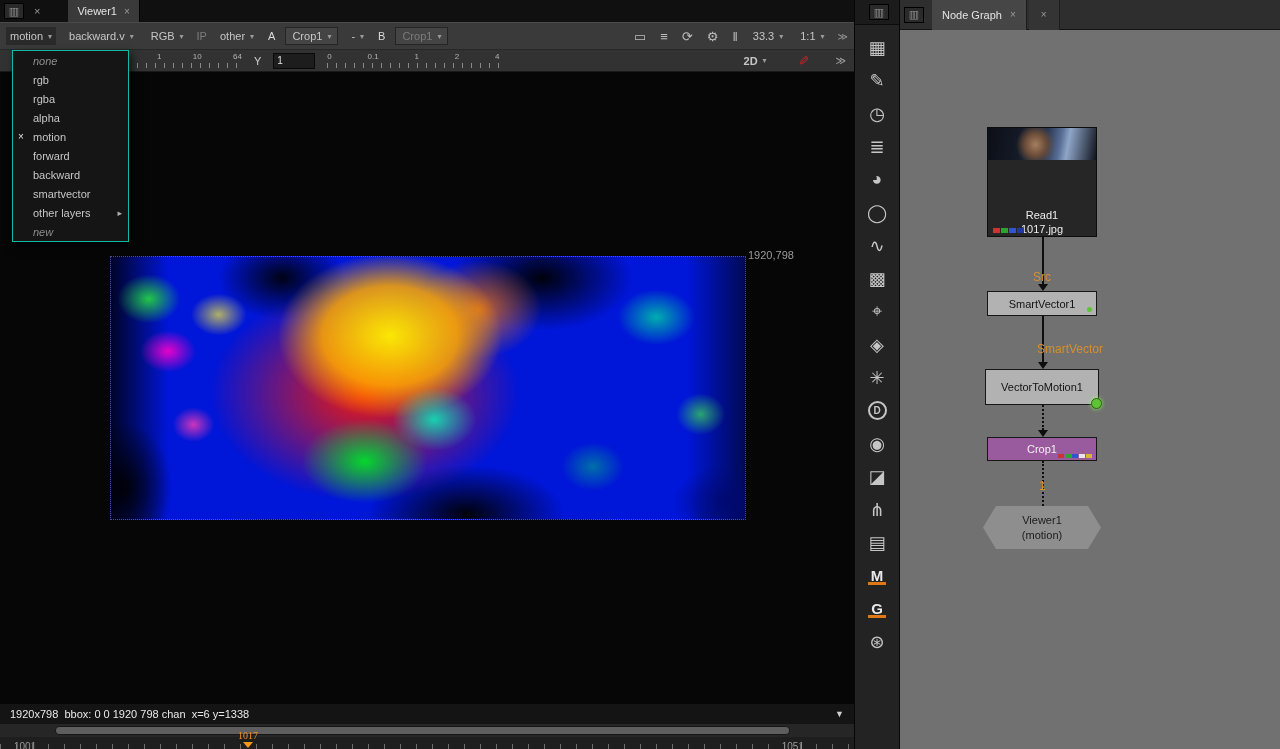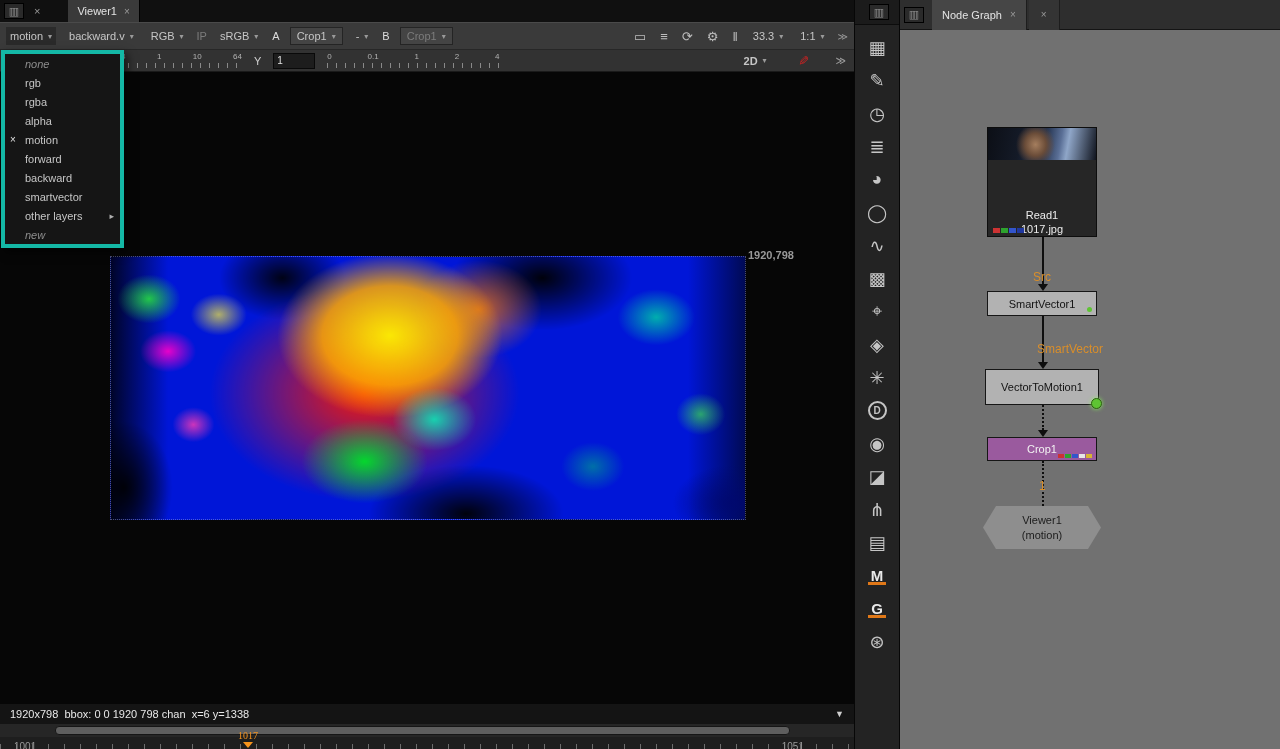--- a/index.html
+++ b/index.html
@@ -50,24 +50,24 @@
       radial-gradient(ellipse 40px 30px at 17% 22%, rgba(250,240,60,.7), rgba(250,240,60,0) 70%),
       radial-gradient(ellipse 55px 40px at 86% 23%, rgba(0,225,160,.75), rgba(0,225,160,0) 70%),
       radial-gradient(ellipse 35px 30px at 93% 60%, rgba(60,225,80,.7), rgba(60,225,80,0) 70%),
       radial-gradient(ellipse 45px 35px at 76% 80%, rgba(0,200,120,.5), rgba(0,200,120,0) 70%),
       radial-gradient(ellipse 120px 70px at 68% 8%, rgba(0,0,0,.95), rgba(0,0,0,0) 75%),
       radial-gradient(ellipse 90px 60px at 27% 8%, rgba(0,0,0,.9), rgba(0,0,0,0) 70%),
       radial-gradient(ellipse 130px 65px at 56% 98%, rgba(0,0,0,.95), rgba(0,0,0,0) 75%),
       radial-gradient(ellipse 70px 95px at 2% 88%, rgba(0,0,0,.9), rgba(0,0,0,0) 70%),
       radial-gradient(ellipse 85px 55px at 98% 94%, rgba(0,8,110,.9), rgba(0,8,110,0) 70%),
       linear-gradient(90deg,#000428 0%,#0016d8 9%,#0016d8 91%,#000a55 100%);}
-  .res-label{position:absolute;left:748px;top:177px;color:#9a9a9a;font-size:11px;font-weight:bold;}
+  .res-label{position:absolute;left:748px;top:177px;color:#9a9a9a;font-size:11px;}
 
   
-  .layer-menu{position:absolute;left:1px;top:50px;width:115px;background:#151515;border:4px solid #14b8a6;box-shadow:3px 4px 9px rgba(0,0,0,.65);z-index:30;}
+  .layer-menu{position:absolute;left:12px;top:50px;width:115px;background:#151515;border:1px solid #14b8a6;box-shadow:3px 4px 9px rgba(0,0,0,.65);z-index:30;}
   .menu-item{height:19px;display:flex;align-items:center;padding:0 6px 0 20px;position:relative;color:#c6c6c6;}
   .menu-item .prefix{position:absolute;left:5px;width:12px;color:#e0e0e0;font-size:10px;}
   .menu-item .suffix{margin-left:auto;font-size:9px;color:#b0b0b0;}
   .menu-item.italic{font-style:italic;color:#8d8d8d;}
 
   .vp-status{position:absolute;left:0;top:704px;width:100%;height:20px;background:#141414;display:flex;align-items:center;padding:8px 10px;box-sizing:border-box;color:#e8e8e8;}
   .status-text{white-space:pre;font-size:11px;}
   .status-expand{margin-left:auto;color:#cfcfcf;font-size:9px;}
 
   .vp-timeline{position:absolute;left:0;top:724px;width:100%;height:25px;background:#262626;overflow:hidden;}
@@ -154,21 +154,21 @@
       <div class="dd">
         <span>backward.v</span>
         <span class="arr">▾</span>
       </div>
       <div class="dd">
         <span>RGB</span>
         <span class="arr">▾</span>
       </div>
       <span class="dim">IP</span>
       <div class="dd">
-        <span>sRGB</span>
+        <span>other</span>
         <span class="arr">▾</span>
       </div>
       <span class="ab-label">A</span>
       <div class="dd boxed">
         <span>Crop1</span>
         <span class="arr">▾</span>
       </div>
       <div class="dd">
         <span>-</span>
         <span class="arr">▾</span>

